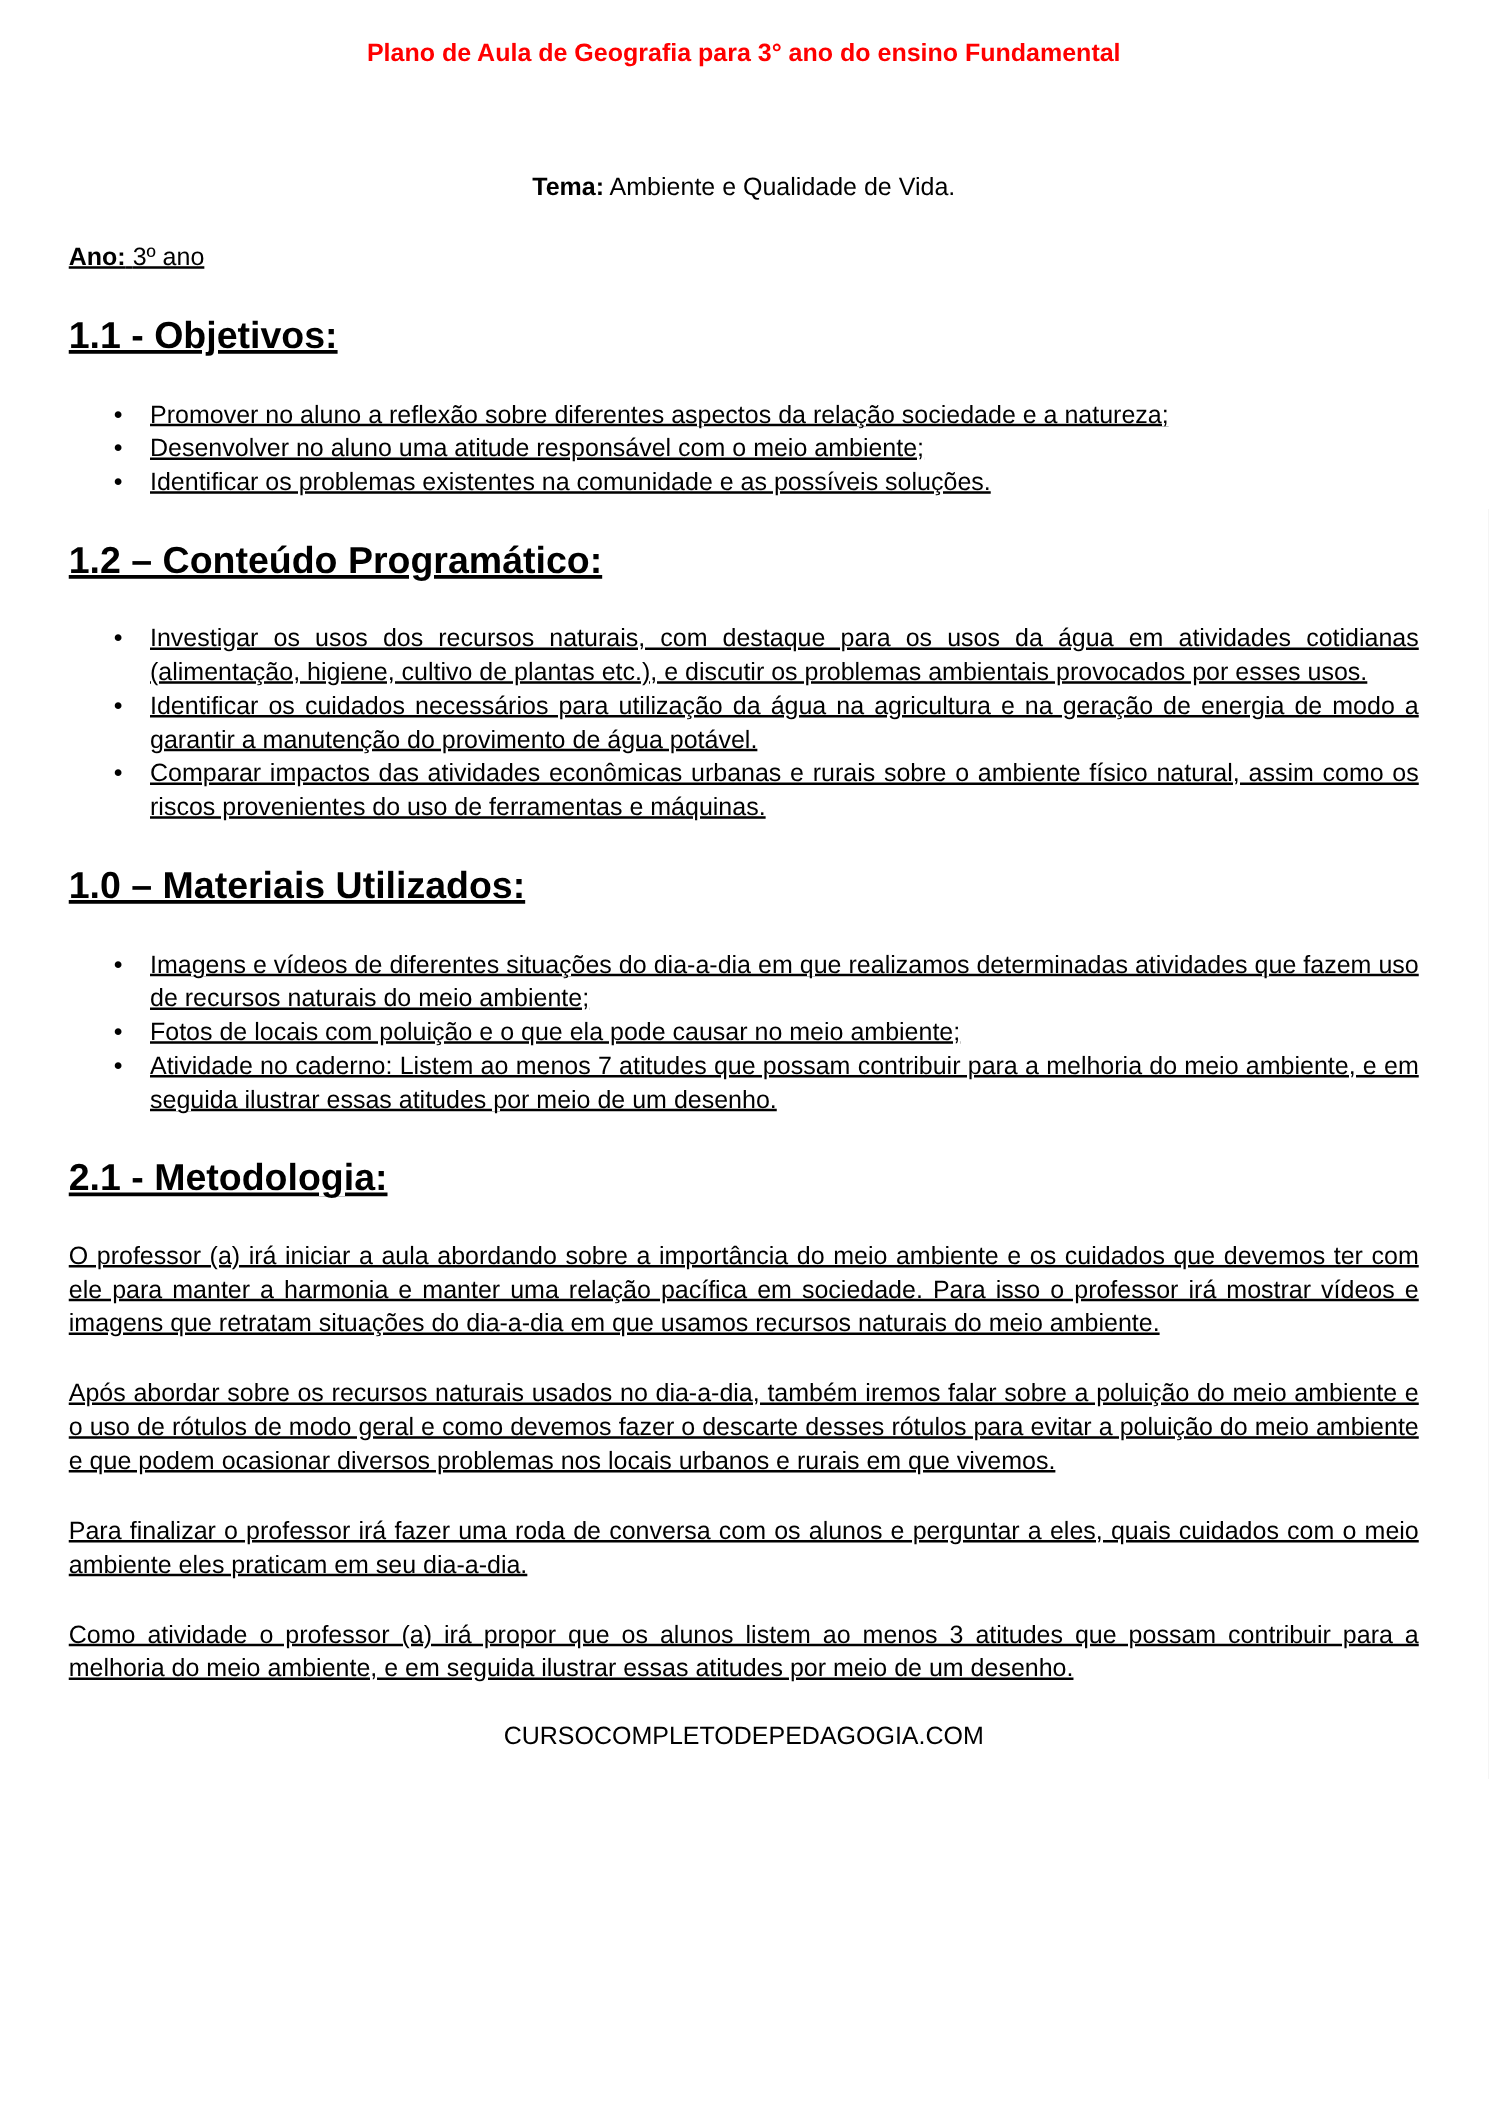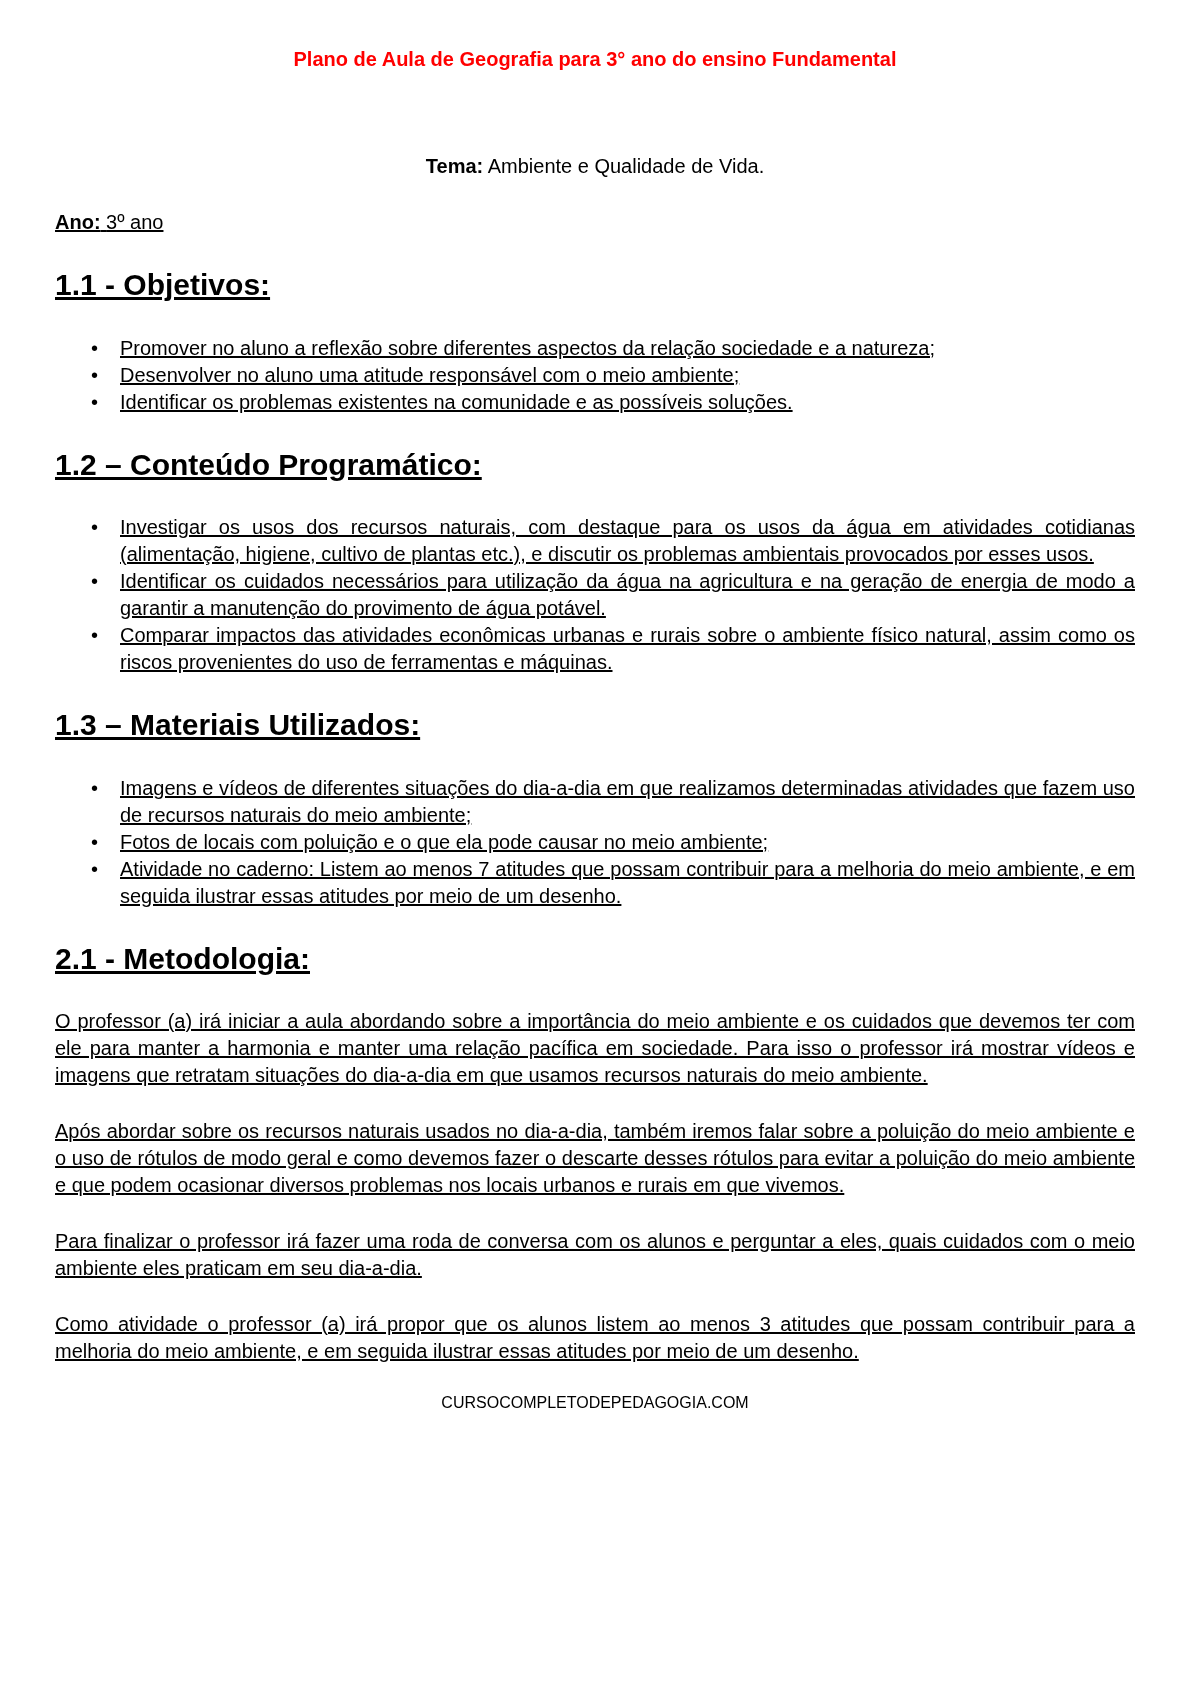--- a/index.html
+++ b/index.html
@@ -14,21 +14,20 @@
     padding: 30px 56px 0 55px;
     font-size: 20px;
     line-height: 1.35;
     overflow: hidden;
   }
   .doc-title {
     color: #ff0000;
     font-weight: bold;
     font-size: 20px;
     text-align: center;
-    margin-top: 16px;
   }
   .field-row { margin-top: 0; }
   .field-row .label { font-weight: bold; }
   .mt-block { margin-top: 29px; text-decoration: underline; }
   .mt-title-gap { margin-top: 80px; text-align: center; }
   .section-heading { font-weight: bold; }
   .intro-heading { padding-left: 5px; }
   p.body-para { text-align: justify; }
   ul.bullet-list {
     list-style: none;
@@ -39,21 +38,21 @@
     text-align: justify;
   }
   ul.bullet-list li::before {
     content: "\2022";
     position: absolute;
     left: -29px;
     top: 0;
   }
   .footer-line {
     text-align: center;
-    font-size: 16px;
+    font-size: 20px;
     margin-top: 27px;
   }
 </style>
 </head>
 <body>
 
 <div class="page">
 
   <h1 class="doc-title" style="color: rgb(255, 0, 0);">Plano de Aula de Geografia para 3° ano do ensino Fundamental</h1>
 
@@ -78,21 +77,21 @@
   </ul>
 
   <h2 class="section-heading mt-block">1.2 – Conteúdo Programático:</h2>
 
   <ul class="bullet-list mt-block">
     <li>Investigar os usos dos recursos naturais, com destaque para os usos da água em atividades cotidianas (alimentação, higiene, cultivo de plantas etc.), e discutir os problemas ambientais provocados por esses usos.</li>
     <li>Identificar os cuidados necessários para utilização da água na agricultura e na geração de energia de modo a garantir a manutenção do provimento de água potável.</li>
     <li>Comparar impactos das atividades econômicas urbanas e rurais sobre o ambiente físico natural, assim como os riscos provenientes do uso de ferramentas e máquinas.</li>
   </ul>
 
-  <h2 class="section-heading mt-block">1.3 – Materiais Utilizados:</h2>
+  <h2 class="section-heading mt-block">1.0 – Materiais Utilizados:</h2>
 
   <ul class="bullet-list mt-block">
     <li>Imagens e vídeos de diferentes situações do dia-a-dia em que realizamos determinadas atividades que fazem uso de recursos naturais do meio ambiente;</li>
     <li>Fotos de locais com poluição e o que ela pode causar no meio ambiente;</li>
     <li>Atividade no caderno: Listem ao menos 7 atitudes que possam contribuir para a melhoria do meio ambiente, e em seguida ilustrar essas atitudes por meio de um desenho.</li>
   </ul>
 
   <h2 class="section-heading mt-block">2.1 - Metodologia:</h2>
 
   <p class="body-para mt-block">O professor (a) irá iniciar a aula abordando sobre a importância do meio ambiente e os cuidados que devemos ter com ele para manter a harmonia e manter uma relação pacífica em sociedade. Para isso o professor irá mostrar vídeos e imagens que retratam situações do dia-a-dia em que usamos recursos naturais do meio ambiente.</p>

